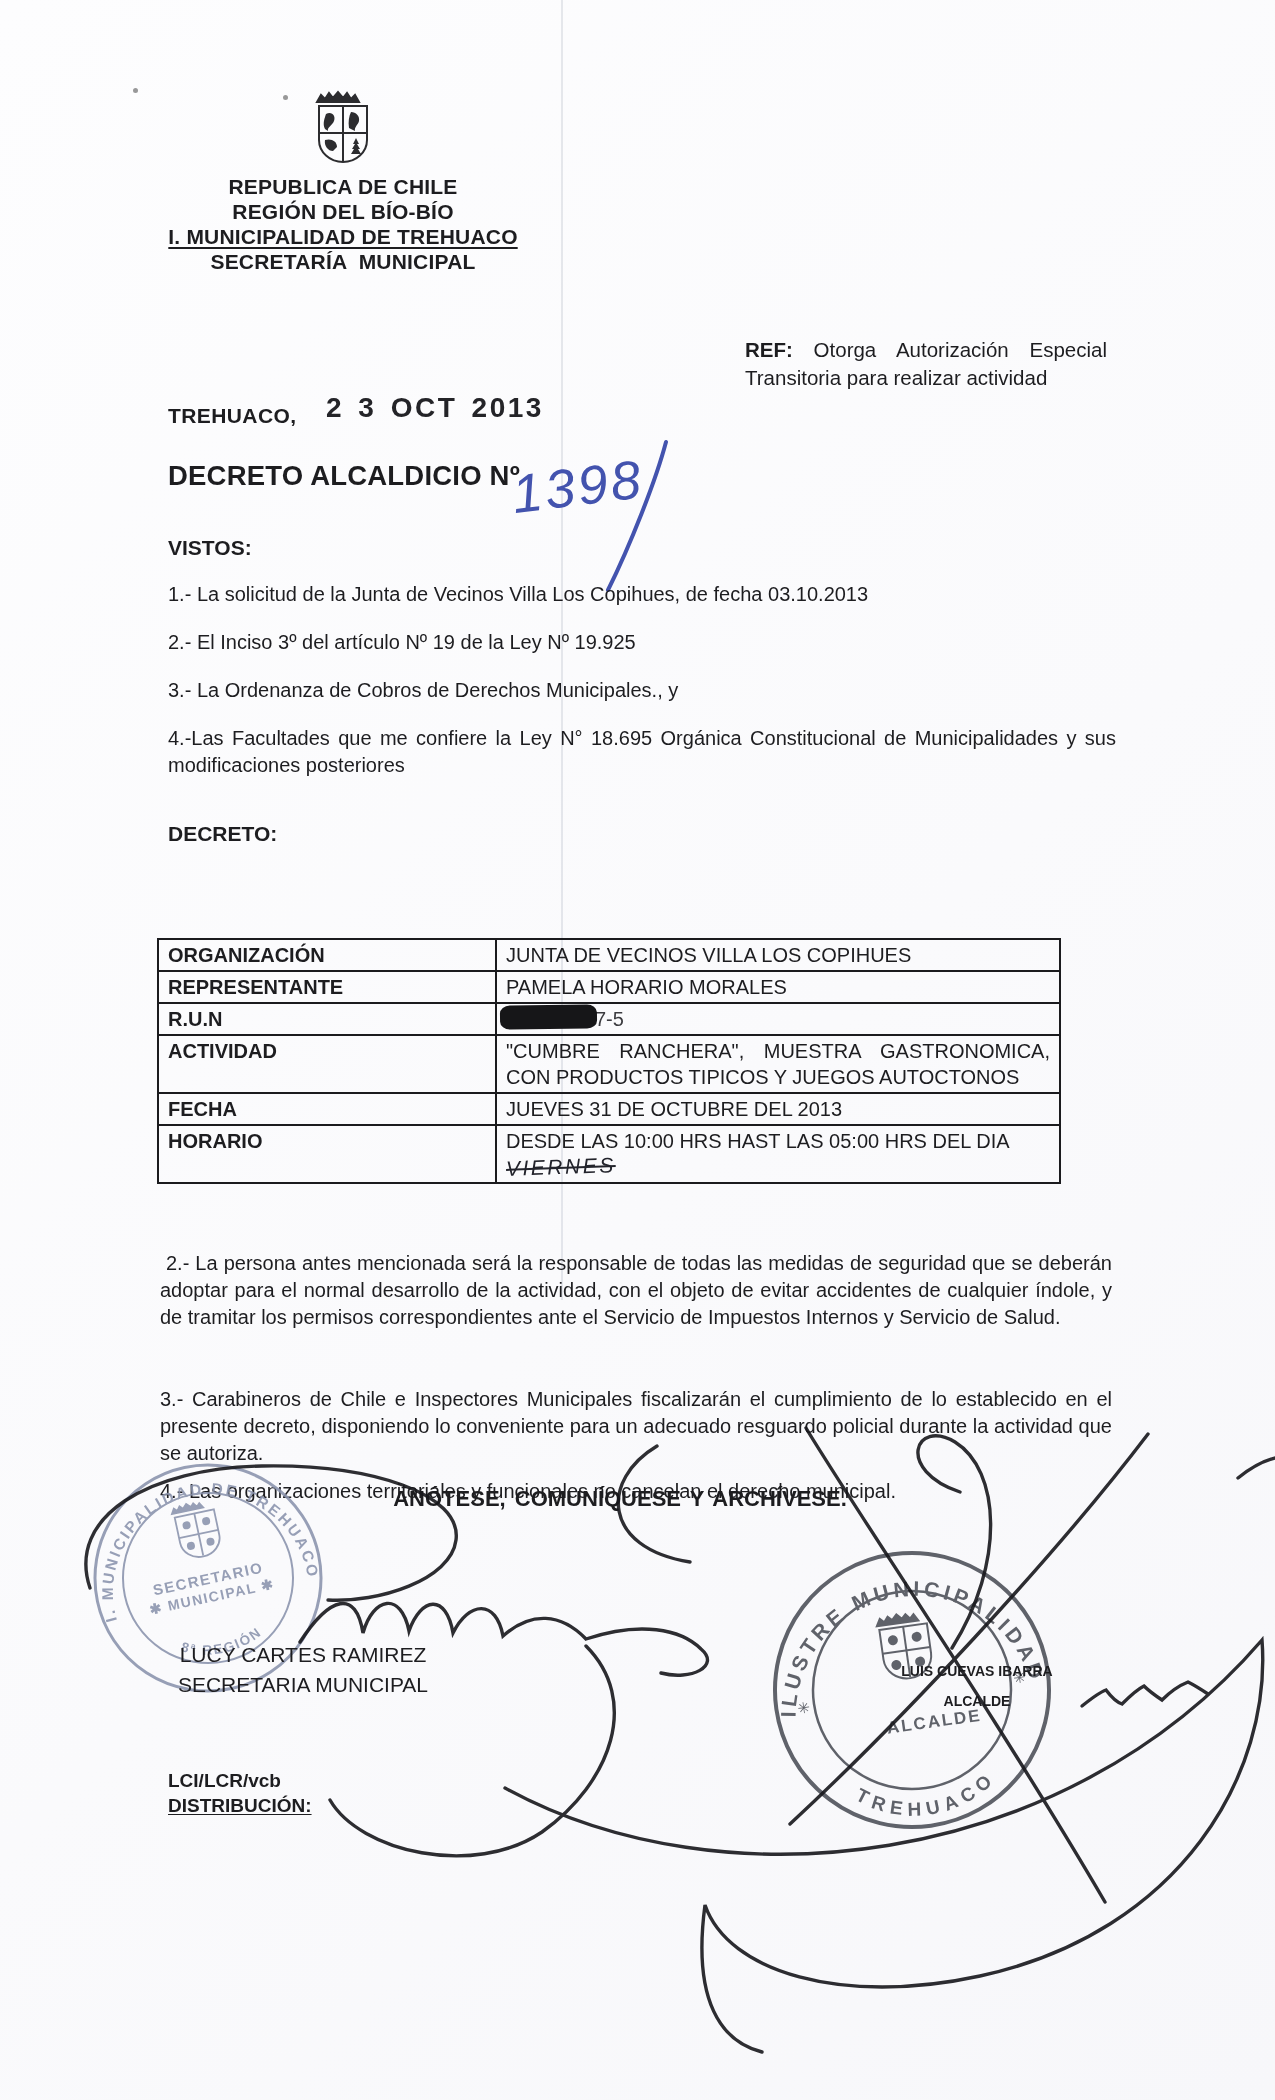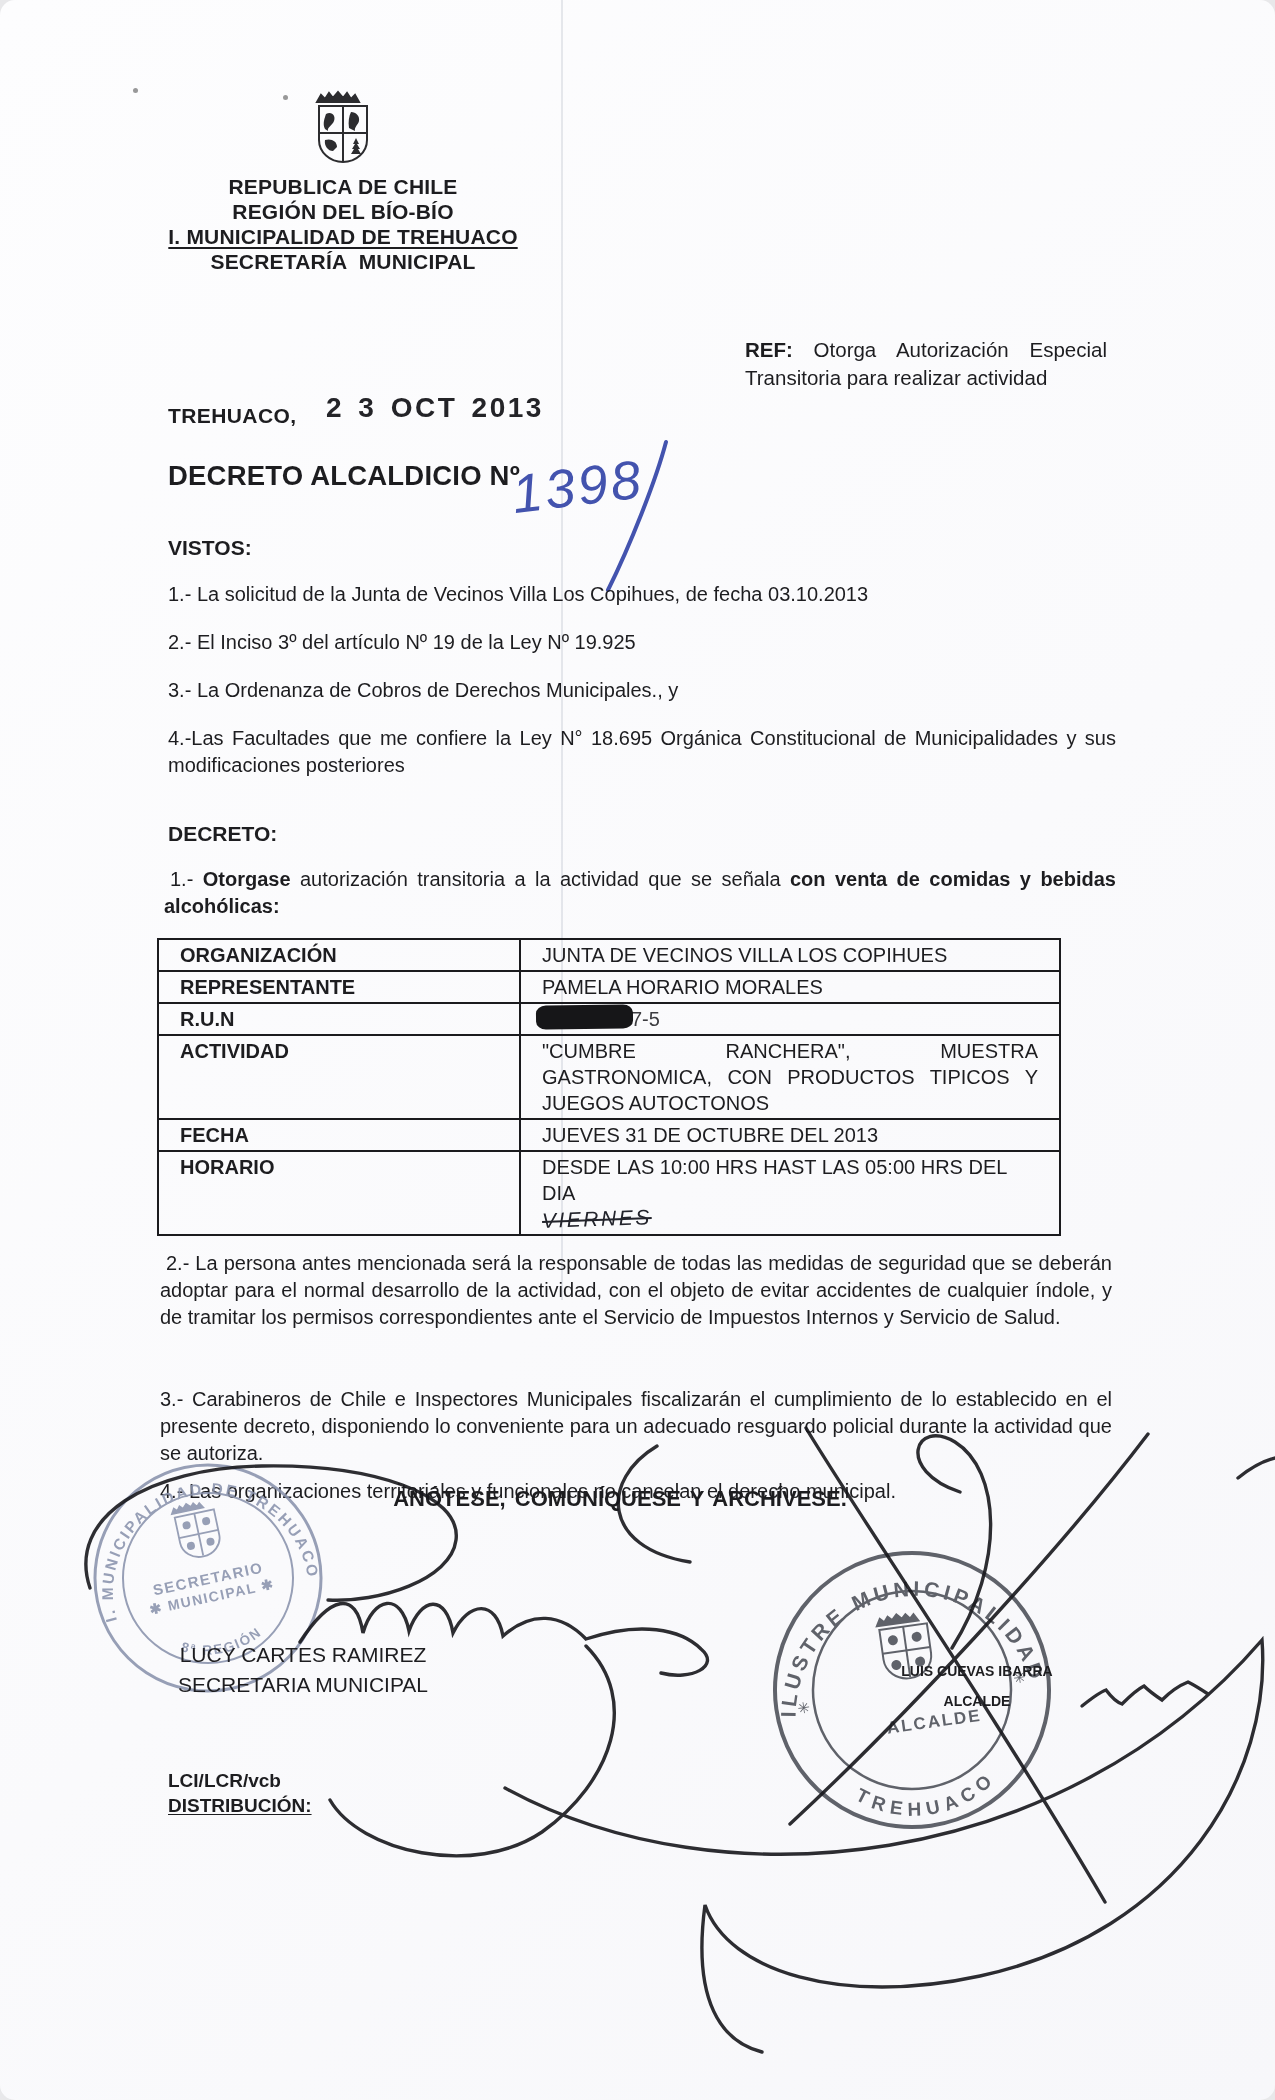--- a/index.html
+++ b/index.html
@@ -1,19 +1,19 @@
 <!DOCTYPE html>
 <html><head>
 <meta charset="utf-8">
 <style>
   html,body{margin:0;padding:0;background:#e8e8ea;}
   .page{
     position:relative; width:1275px; height:2100px; margin:0 auto;
     background:linear-gradient(135deg,#fdfdfe 0%,#fafafc 55%,#f7f7fa 100%);
-    font-family:"Liberation Sans", sans-serif; color:#1d1d20; overflow:hidden;border-radius:15px;
+    font-family:"Liberation Sans", sans-serif; color:#1d1d20; overflow:hidden;
   }
   .abs{position:absolute;}
   .b{font-weight:bold;}
   .just{text-align:justify;}
   .fold-line{left:561px; top:0; width:2px; height:1300px; background:rgba(170,176,190,.28);}
   .speck{width:5px;height:5px;background:#555;border-radius:50%;opacity:.6;}
 
   
   .letterhead{left:128px; top:88px; width:430px; text-align:center; line-height:25px; font-size:21px; font-weight:bold; letter-spacing:.2px;}
   .letterhead .ln3{text-decoration:underline; text-underline-offset:3px;}
@@ -36,21 +36,21 @@
   .vistos-list p{margin:0 0 21px 0;}
   .decreto-h{left:168px; top:822px; font-size:21px; font-weight:bold;text-align:center;}
   .para{width:952px; font-size:20px; line-height:27px;}
   .p1{left:164px; top:866px; text-indent:6px;}
   .p2{left:160px; top:1250px; text-indent:6px;}
   .p3{left:160px; top:1386px;}
   .p4{left:160px; top:1478px;}
 
   
   .info-table{left:157px; top:938px; width:904px; border-collapse:collapse;}
-  .info-table td{border:2px solid #1b1b1e; padding:2px 21px; font-size:20px; vertical-align:top; line-height:26px;}
+  .info-table td{border:2px solid #1b1b1e; padding:2px 9px; font-size:20px; vertical-align:top; line-height:26px;}
   .info-table td.lbl{width:318px; font-weight:bold;}
   .info-table td.val{text-align:left;}
   .info-table td.val.j{text-align:justify;}
   .redact-wrap{position:relative; display:inline-block; color:#3c3c40;}
   .redact-bar{position:absolute; left:-6px; top:-1px; width:82%; height:24px; background:#161618; border-radius:10px/8px; transform:rotate(-.8deg);}
   .handwrite{display:inline-block; font-style:italic; letter-spacing:2.5px; font-size:21px; transform:rotate(-2deg); text-decoration:line-through; text-decoration-thickness:1.5px; color:#23242c;}
 
   .closing{left:240px; top:1486px; width:760px; text-align:center; font-size:22px; font-weight:bold; word-spacing:3px;}
 
   
@@ -114,23 +114,20 @@
 
   <div class="abs vistos-h">VISTOS:</div>
   <div class="abs vistos-list">
     <p class="just">1.- La solicitud de la Junta de Vecinos Villa Los Copihues, de fecha 03.10.2013</p>
     <p class="just">2.- El Inciso 3º del artículo Nº 19 de la Ley Nº 19.925</p>
     <p class="just">3.- La Ordenanza de  Cobros de Derechos Municipales., y</p>
     <p class="just">4.-Las Facultades que me confiere la Ley N° 18.695 Orgánica Constitucional de Municipalidades y sus modificaciones posteriores</p>
   </div>
 
   <div class="abs decreto-h">DECRETO:</div>
-  <div class="abs para p1 just">
-    <span>1.- </span><span class="b">Otorgase</span><span> autorización transitoria a la actividad que se señala </span><span class="b">con venta de comidas y bebidas alcohólicas:</span>
-  </div>
 
   <table class="abs info-table">
     <tbody>
       <tr>
         <td class="lbl">ORGANIZACIÓN</td>
         <td class="val">JUNTA DE VECINOS VILLA LOS COPIHUES</td>
       </tr>
       <tr>
         <td class="lbl">REPRESENTANTE</td>
         <td class="val">PAMELA HORARIO MORALES</td>

